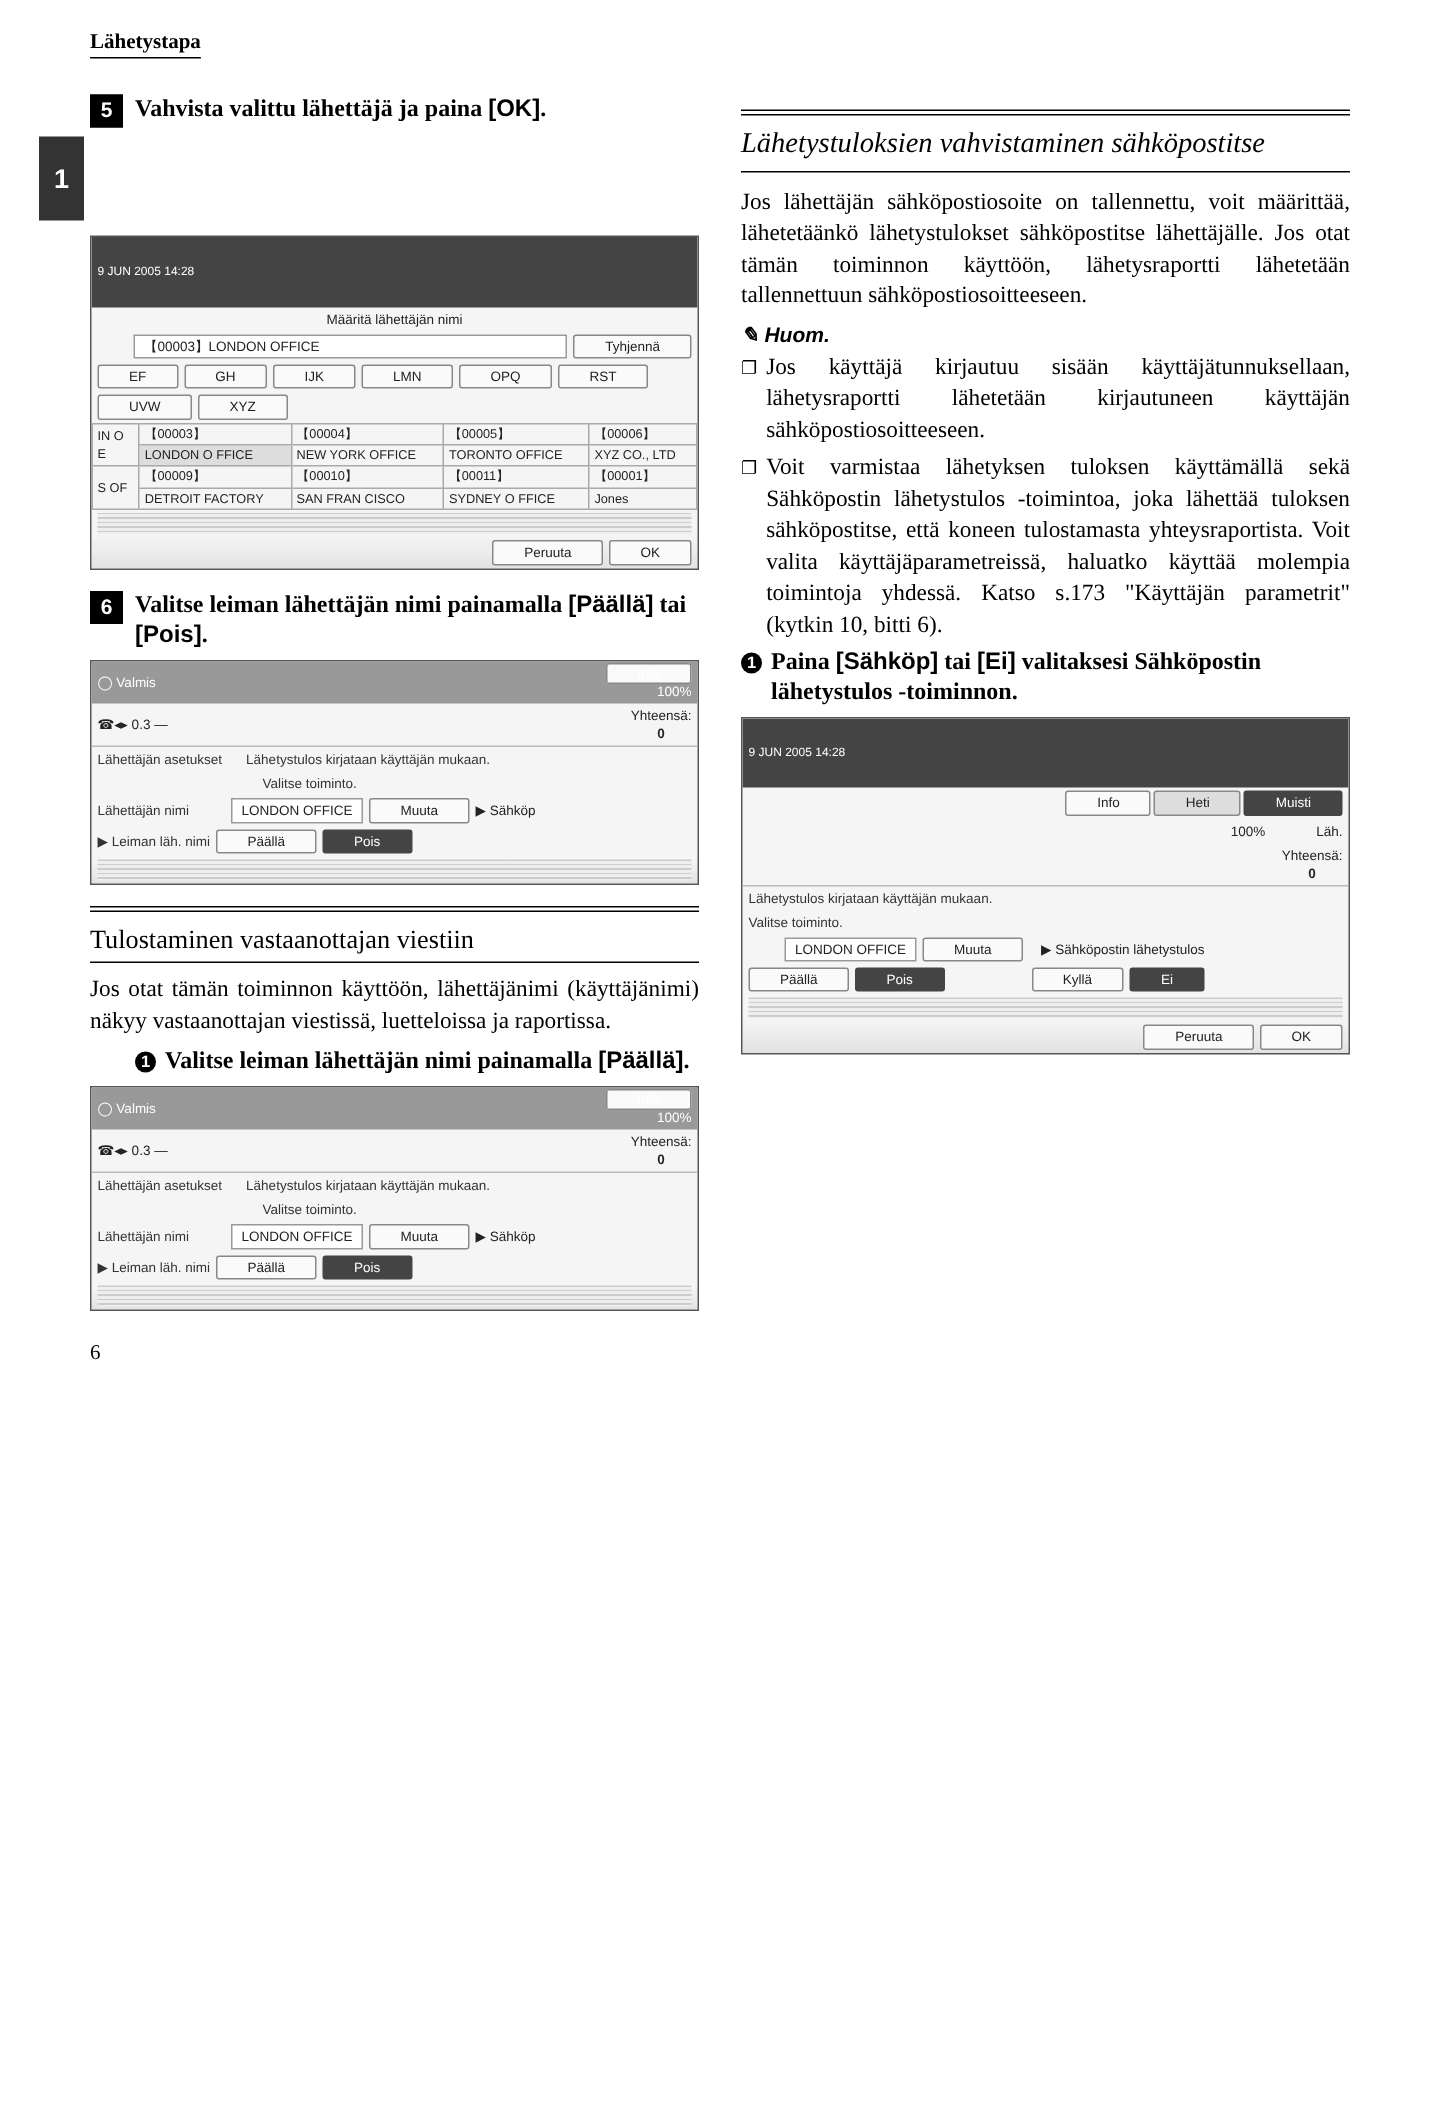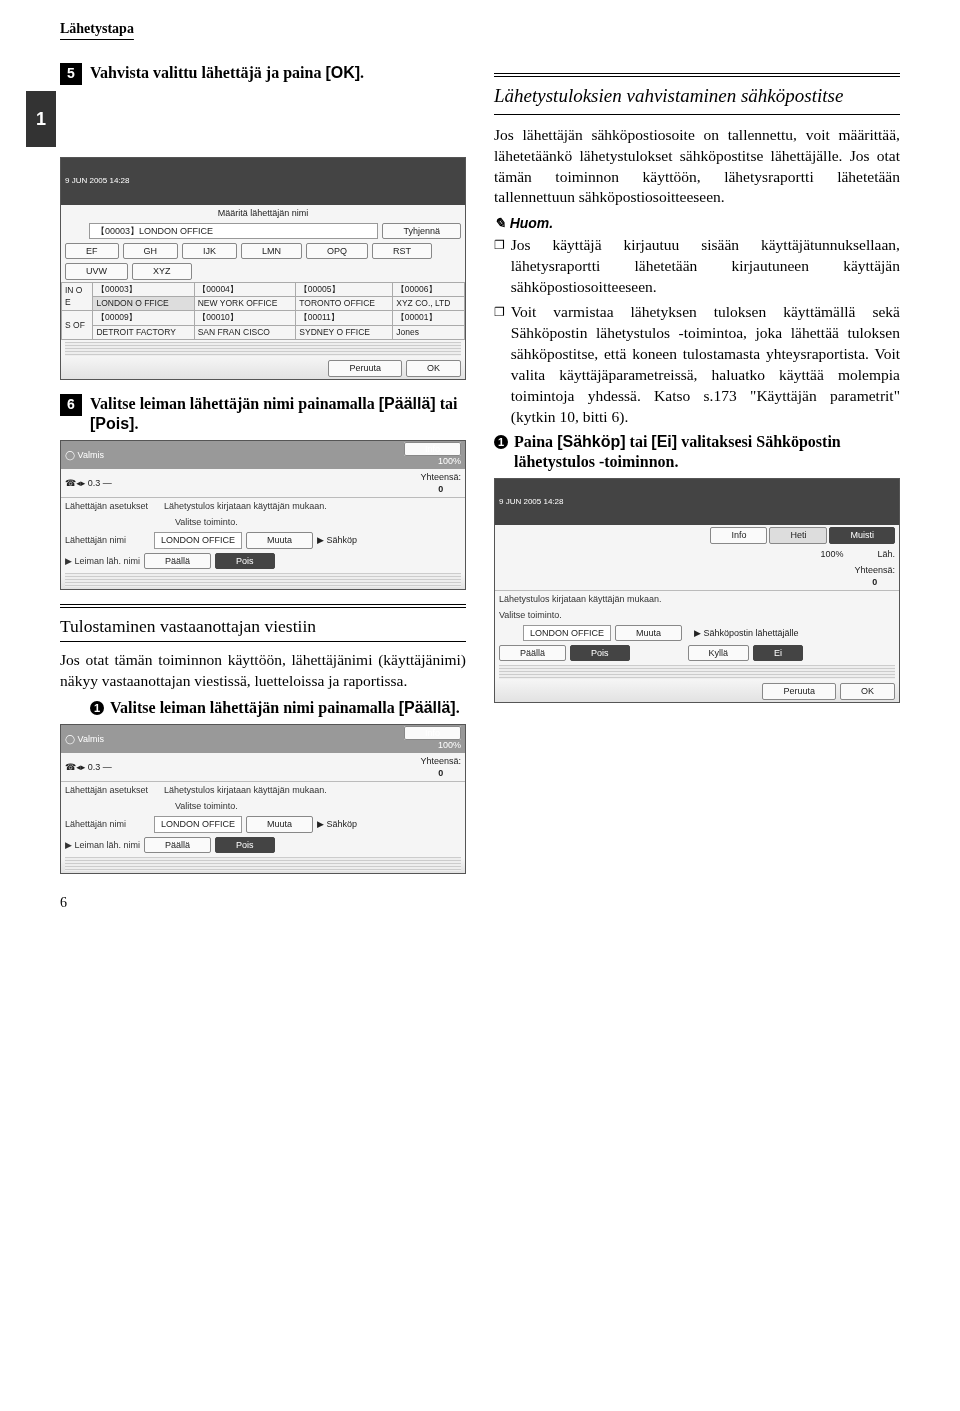--- a/index.html
+++ b/index.html
@@ -363,21 +363,21 @@
       </div>
       <div class="row">
           <span class="label">Lähetystulos kirjataan käyttäjän mukaan.</span>
         </div>
       <div class="row">
           <span class="label">Valitse toiminto.</span>
         </div>
       <div class="row">
         <span class="field">LONDON OFFICE</span>
         <span class="btn">Muuta</span>
-        <span style="margin-left:8px">▶ Sähköpostin lähettäjälle</span>
+        <span style="margin-left:8px">▶ Sähköpostin lähetystulos</span>
       </div>
       <div class="row">
         <span class="btn">Päällä</span>
         <span class="btn inv">Pois</span>
         <span style="margin-left:50px"></span>
         <span class="btn">Kyllä</span>
         <span class="btn inv">Ei</span>
       </div>
       <div class="stripes"></div>
       <div class="row" style="justify-content:flex-end;">

